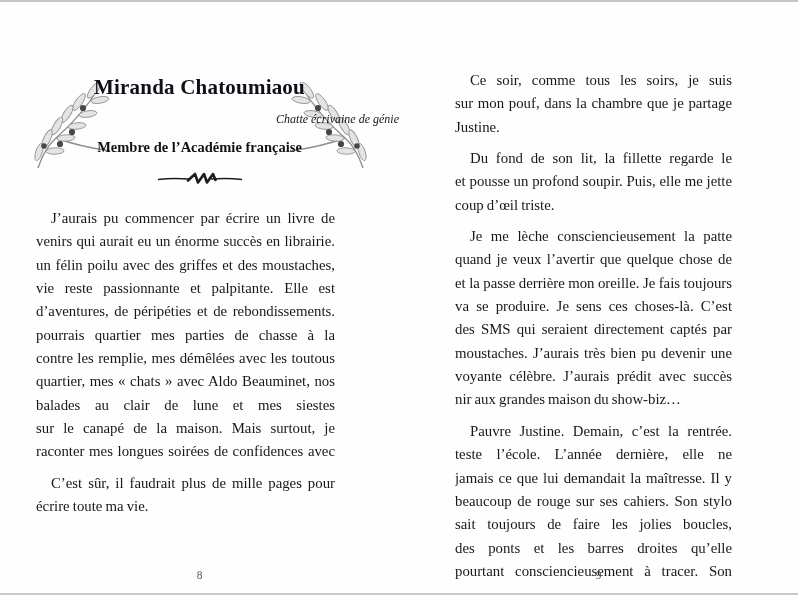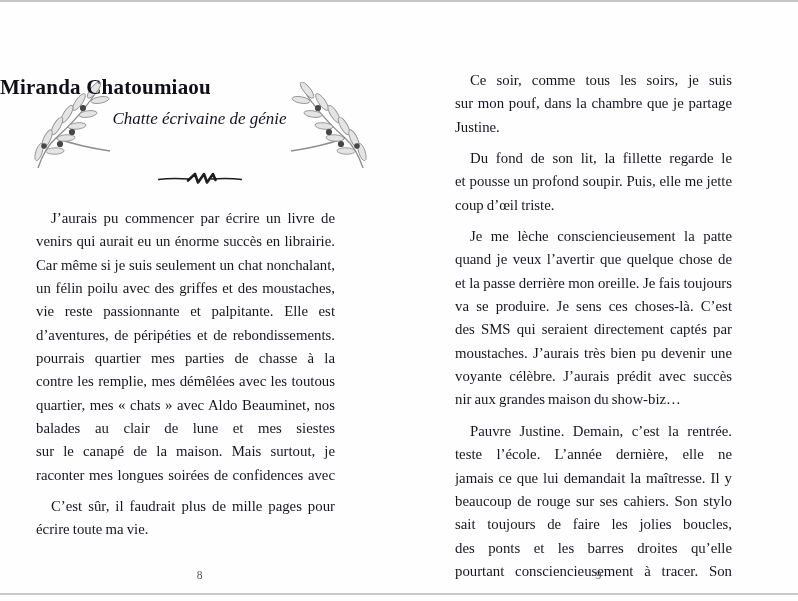--- a/index.html
+++ b/index.html
@@ -14,24 +14,24 @@
   .rule-top{top:0}
   .rule-bottom{top:593px;background:#c9c9c9}
   .page{position:absolute;top:0;height:601px}
   .page-left{left:0;width:399px}
   .page-right{left:399px;width:399px}
 
   .ornament{position:absolute}
   .branch-left{left:30px;top:82px;width:82px;height:90px}
   .branch-right{left:289px;top:82px;width:82px;height:90px;transform:scaleX(-1)}
 
-  .author{position:absolute;top:75px;left:0;width:100%;text-align:left;
+  .author{position:absolute;top:75px;left:0;width:100%;text-align:center;
           font-size:21px;font-weight:700;letter-spacing:.2px;color:#0f0f18;line-height:24px}
-  .role{position:absolute;top:109px;left:0;width:100%;text-align:center;
-        font-style:italic;font-size:17px;color:#14141d;line-height:20px}
+  .role{position:absolute;top:109px;left:0;width:100%;text-align:right;
+        font-style:italic;font-size:12px;color:#14141d;line-height:20px}
   .membership{position:absolute;top:138px;left:0;width:100%;text-align:center;
         font-weight:700;font-size:14.5px;color:#111119;line-height:18px}
   .divider{position:absolute;top:170px;left:158px;width:84px;height:17px}
 
   .body-text{position:absolute;font-size:14.8px;line-height:23.35px;word-spacing:-.6px}
   .body-left{left:28px;top:199px;width:315px}
   .body-right{left:48px;top:61px;width:293px}
   .para{margin:8px;padding:0}
   .line{text-align:justify;text-align-last:justify;height:23.35px;overflow:hidden}
   .line.lastline{text-align-last:left}
@@ -99,36 +99,36 @@
           <circle cx="53" cy="26" r="3.1"></circle>
           <circle cx="42" cy="50" r="3.1"></circle>
           <circle cx="30" cy="62" r="3.1"></circle>
           <circle cx="14" cy="64" r="2.8"></circle>
         </g>
       </svg>
     </div>
 
     <div class="author">Miranda Chatoumiaou</div>
     <div class="role">Chatte écrivaine de génie</div>
+    <div class="membership">Membre de l’Académie française</div>
 
     <div class="divider">
       <svg viewBox="0 0 84 17" width="84" height="17" aria-hidden="true">
         <g fill="none" stroke="#1d1d1d">
           <path stroke-width="1.5" d="M0,9.5 C12,8 22,8.3 31,9"></path>
           <path stroke-width="2.6" stroke-linejoin="round" stroke-linecap="round" d="M30,10.5 L37,4 L40,12.5 L46,4 L49,12.5 L55,4 L57.5,10"></path>
           <path stroke-width="1.5" d="M53,9 C62,8.3 72,8 84,9.5"></path>
         </g>
       </svg>
     </div>
 
     <div class="body-text body-left">
         <div class="para">
           <div class="line firstline">J’aurais pu commencer par écrire un livre de sou-</div>
           <div class="line">venirs qui aurait eu un énorme succès en librairie.</div>
-          <div class="line">Car même si je suis seulement un chat nonchalant,</div>
           <div class="line">un félin poilu avec des griffes et des moustaches, ma</div>
           <div class="line">vie reste passionnante et palpitante. Elle est remplie</div>
           <div class="line">d’aventures, de péripéties et de rebondissements. Je</div>
           <div class="line">pourrais quartier mes parties de chasse à la mouche</div>
           <div class="line">contre les remplie, mes démêlées avec les toutous du</div>
           <div class="line">quartier, mes « chats » avec Aldo Beauminet, nos</div>
           <div class="line">balades au clair de lune et mes siestes interminables</div>
           <div class="line">sur le canapé de la maison. Mais surtout, je pourrais</div>
           <div class="line">raconter mes longues soirées de confidences avec</div>
         </div>

